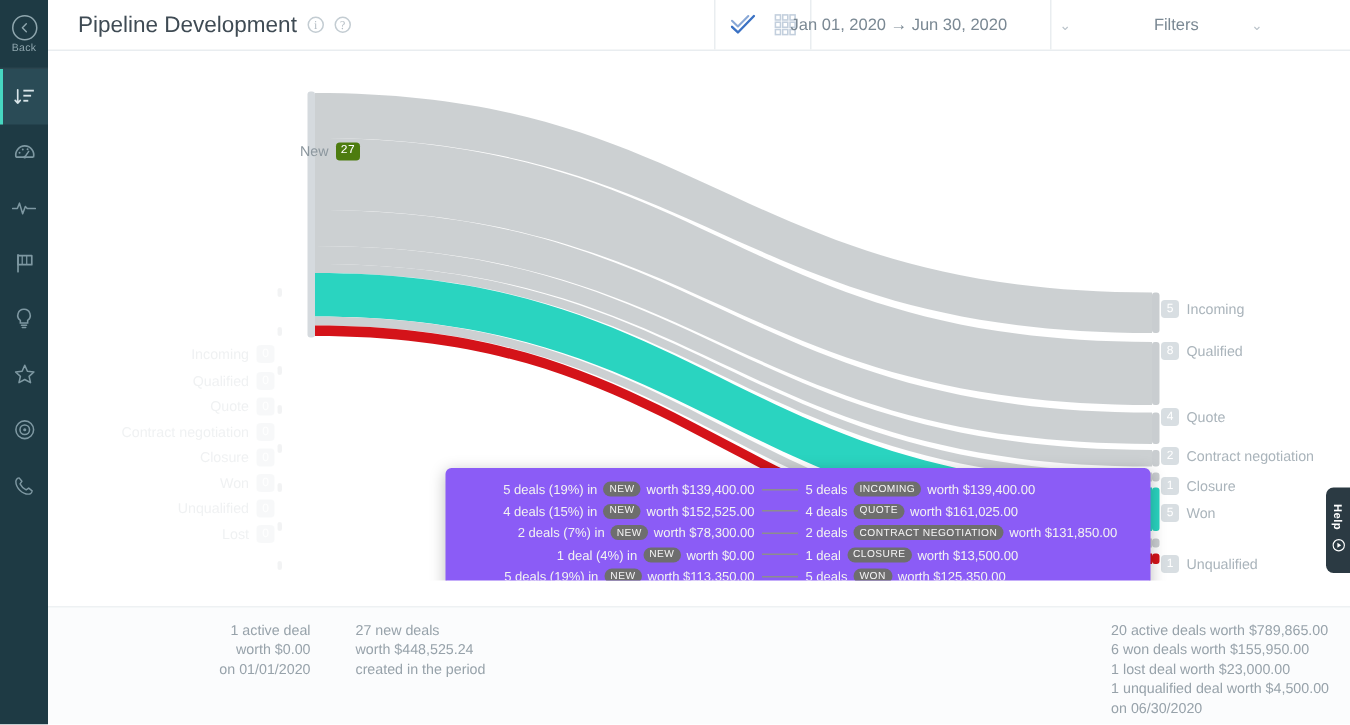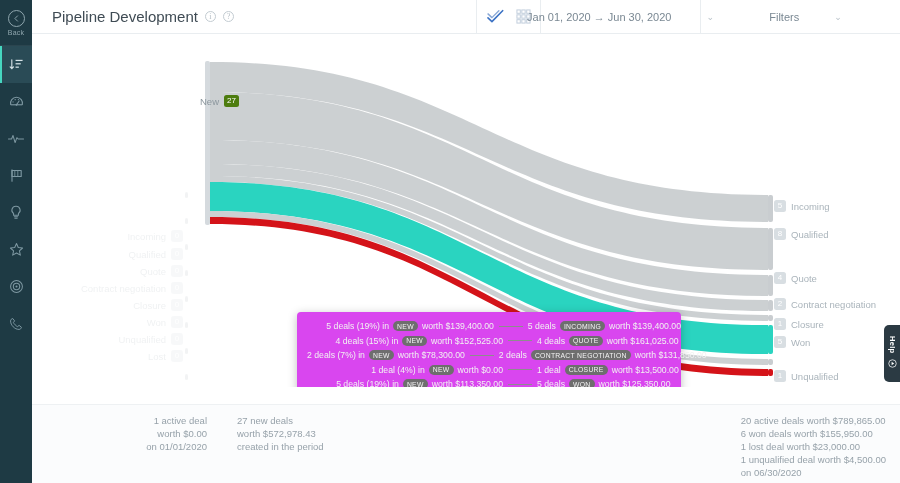--- a/index.html
+++ b/index.html
@@ -79,26 +79,26 @@
     min-width:12px; height:12px; padding:0 3px; border-radius:2.5px;
     background:#d8dee2; color:#fff; font-size:8px; line-height:12px;
   }
   .ghost { opacity:.18; }
 
   .src-label {
     position:absolute; left:168px; top:61px;
     display:flex; align-items:center; gap:5px;
     font-size:9.5px; color:#8c979e;
   }
-  .src-label .badge { background:#4d7c0f; }
+  .src-label .badge { background:#4d7c0f;font-family:Liberation Mono, monospace; }
 
   
   .tooltip {
-    position:absolute; left:265px; top:278px; width:384px;
-    background:#d946ef; border-radius:4px; padding:7px 0 8px 10px;
+    position:absolute; left:265px; top:278px; width:470px;
+    background:#8b5cf6; border-radius:4px; padding:7px 0 8px 10px;
     box-shadow:0 2px 10px rgba(0,0,0,.25);
   }
   .tt-row {
     display:flex; align-items:center; font-size:8.7px; color:#f2f2f2;
     height:14.5px; white-space:nowrap;
   }
   .tt-left { width:196px; display:flex; align-items:center; justify-content:flex-end; gap:4px; }
   .tt-conn { width:24px; height:1px; background:#8d8d8d; margin:0 5px; flex:0 0 24px; }
   .tt-right { flex:1; display:flex; align-items:center; gap:4px; }
   .tt-pill {
@@ -447,21 +447,21 @@
     </div>
 
     <footer class="footer">
       <div class="f-col f-left">
         <div>1 active deal</div>
         <div>worth $0.00</div>
         <div>on 01/01/2020</div>
       </div>
       <div class="f-col f-mid">
         <div>27 new deals</div>
-        <div>worth $572,978.43</div>
+        <div>worth $448,525.24</div>
         <div>created in the period</div>
       </div>
       <div class="f-col f-right">
         <div>20 active deals worth $789,865.00</div>
         <div>6 won deals worth $155,950.00</div>
         <div>1 lost deal worth $23,000.00</div>
         <div>1 unqualified deal worth $4,500.00</div>
         <div>on 06/30/2020</div>
       </div>
     </footer>

